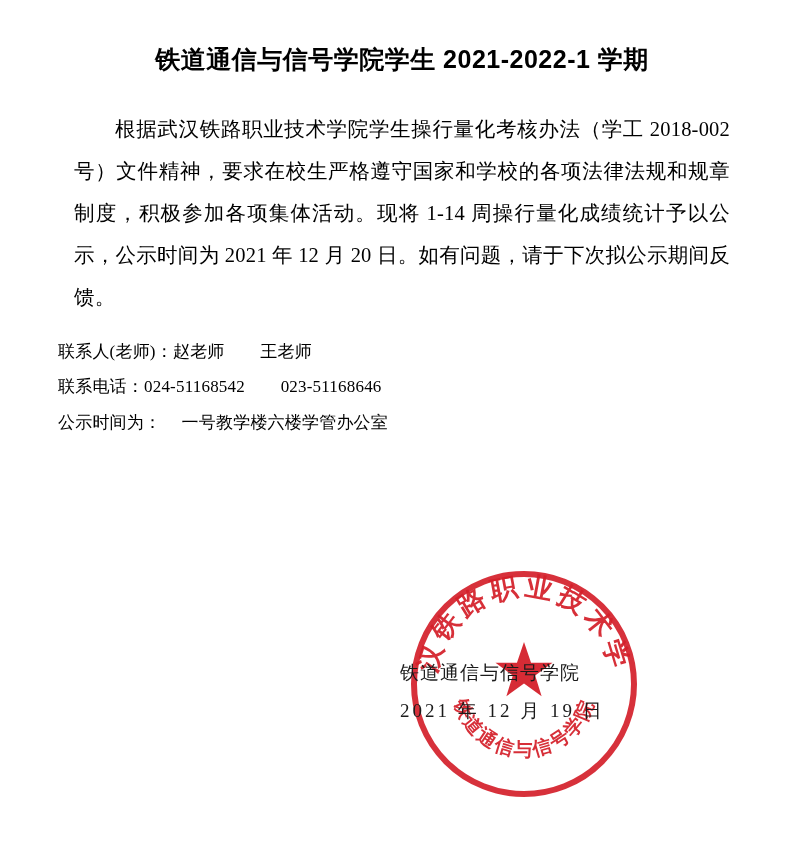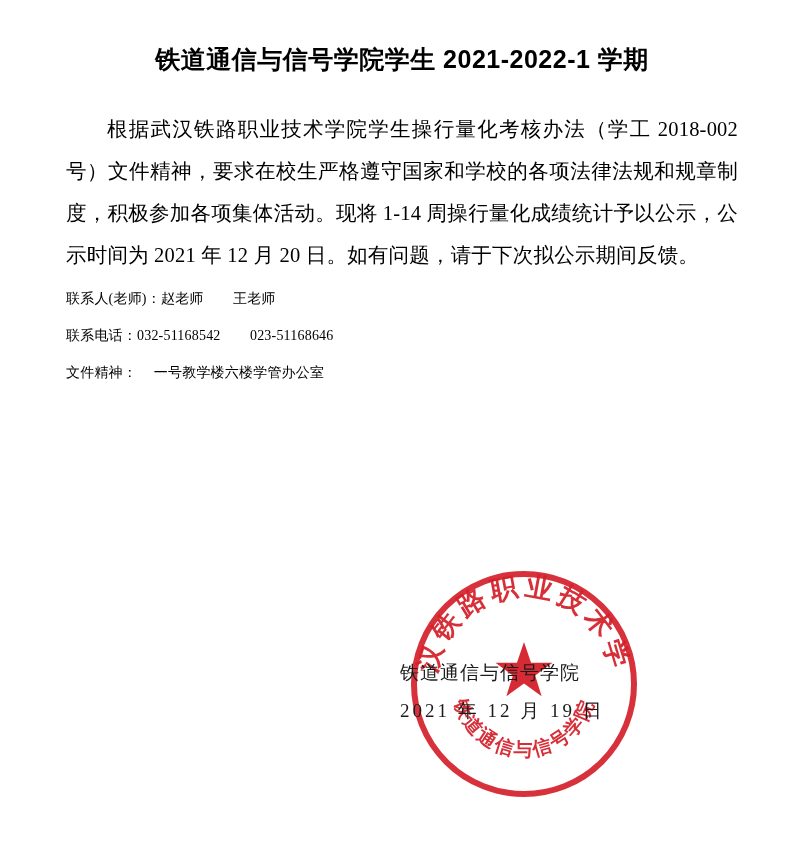--- a/index.html
+++ b/index.html
@@ -36,26 +36,26 @@
   }
   .body-block {
     margin-top: 24px;
     font-size: 20.5px;
     line-height: 2.05;
     text-align: justify;
     text-justify: inter-ideograph;
   }
   .para {
     text-indent: 2em;
-    margin: 8px;
+    margin: 16px;
     letter-spacing: 0.2px;
   }
   .info-line {
-    margin: 8px;
-    font-size: 14px;
+    margin: 0;
+    font-size: 17px;
     line-height: 2.1;
     letter-spacing: 0.2px;
   }
   .info-list {
     margin-top: 2px;
   }
   .gap-wide {
     display: inline-block;
     width: 2.1em;
   }
@@ -105,23 +105,23 @@
   <div class="title-block">
     <div class="title-line">铁道通信与信号学院学生 2021-2022-1 学期</div>
   </div>
 
   <div class="body-block">
     <p class="para">根据武汉铁路职业技术学院学生操行量化考核办法（学工 2018-002 号）文件精神，要求在校生严格遵守国家和学校的各项法律法规和规章制度，积极参加各项集体活动。现将 1-14 周操行量化成绩统计予以公示，公示时间为 2021 年 12 月 20 日。如有问题，请于下次拟公示期间反馈。</p>
 
     <div class="info-list">
       <p class="info-line"><span>联系人(老师)：</span><span>赵老师</span><span class="gap-wide"></span><span>王老师</span></p>
 
-      <p class="info-line"><span>联系电话：</span><span>032-51168542</span><span class="gap-wide"></span><span>023-51168646</span></p>
+      <p class="info-line"><span>联系电话：</span><span>024-51168542</span><span class="gap-wide"></span><span>023-51168646</span></p>
 
-      <p class="info-line"><span>文件精神：</span><span class="gap-mid"></span><span>一号教学楼六楼学管办公室</span></p>
+      <p class="info-line"><span>公示时间为：</span><span class="gap-mid"></span><span>一号教学楼六楼学管办公室</span></p>
 
     </div>
   </div>
 
   <div class="seal-area">
 
     <div class="seal">
       <svg width="232" height="232" viewBox="0 0 232 232" xmlns="http://www.w3.org/2000/svg">
         <defs>
           <path id="arcTop" d="M 28 116 A 88 88 0 0 1 204 116"></path>

